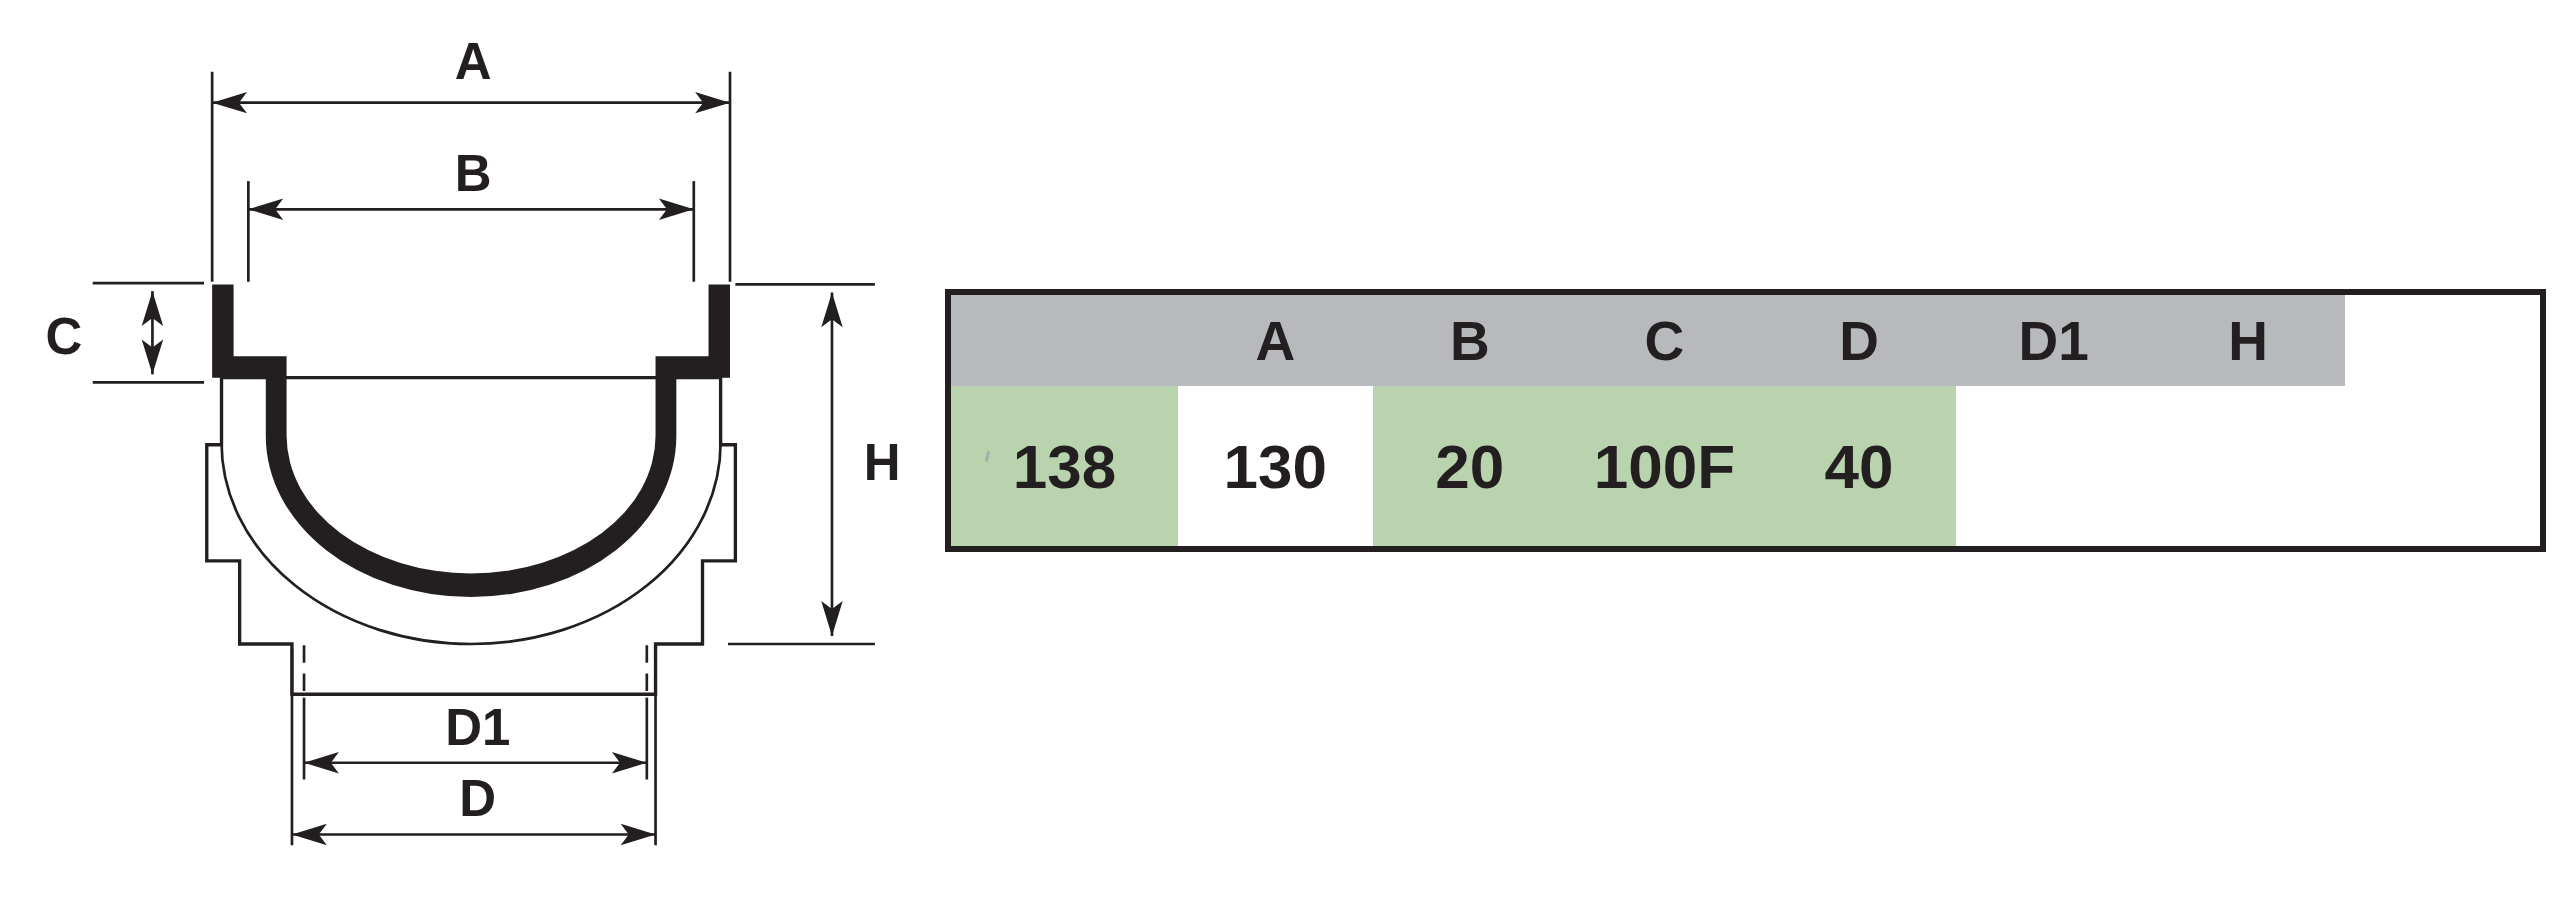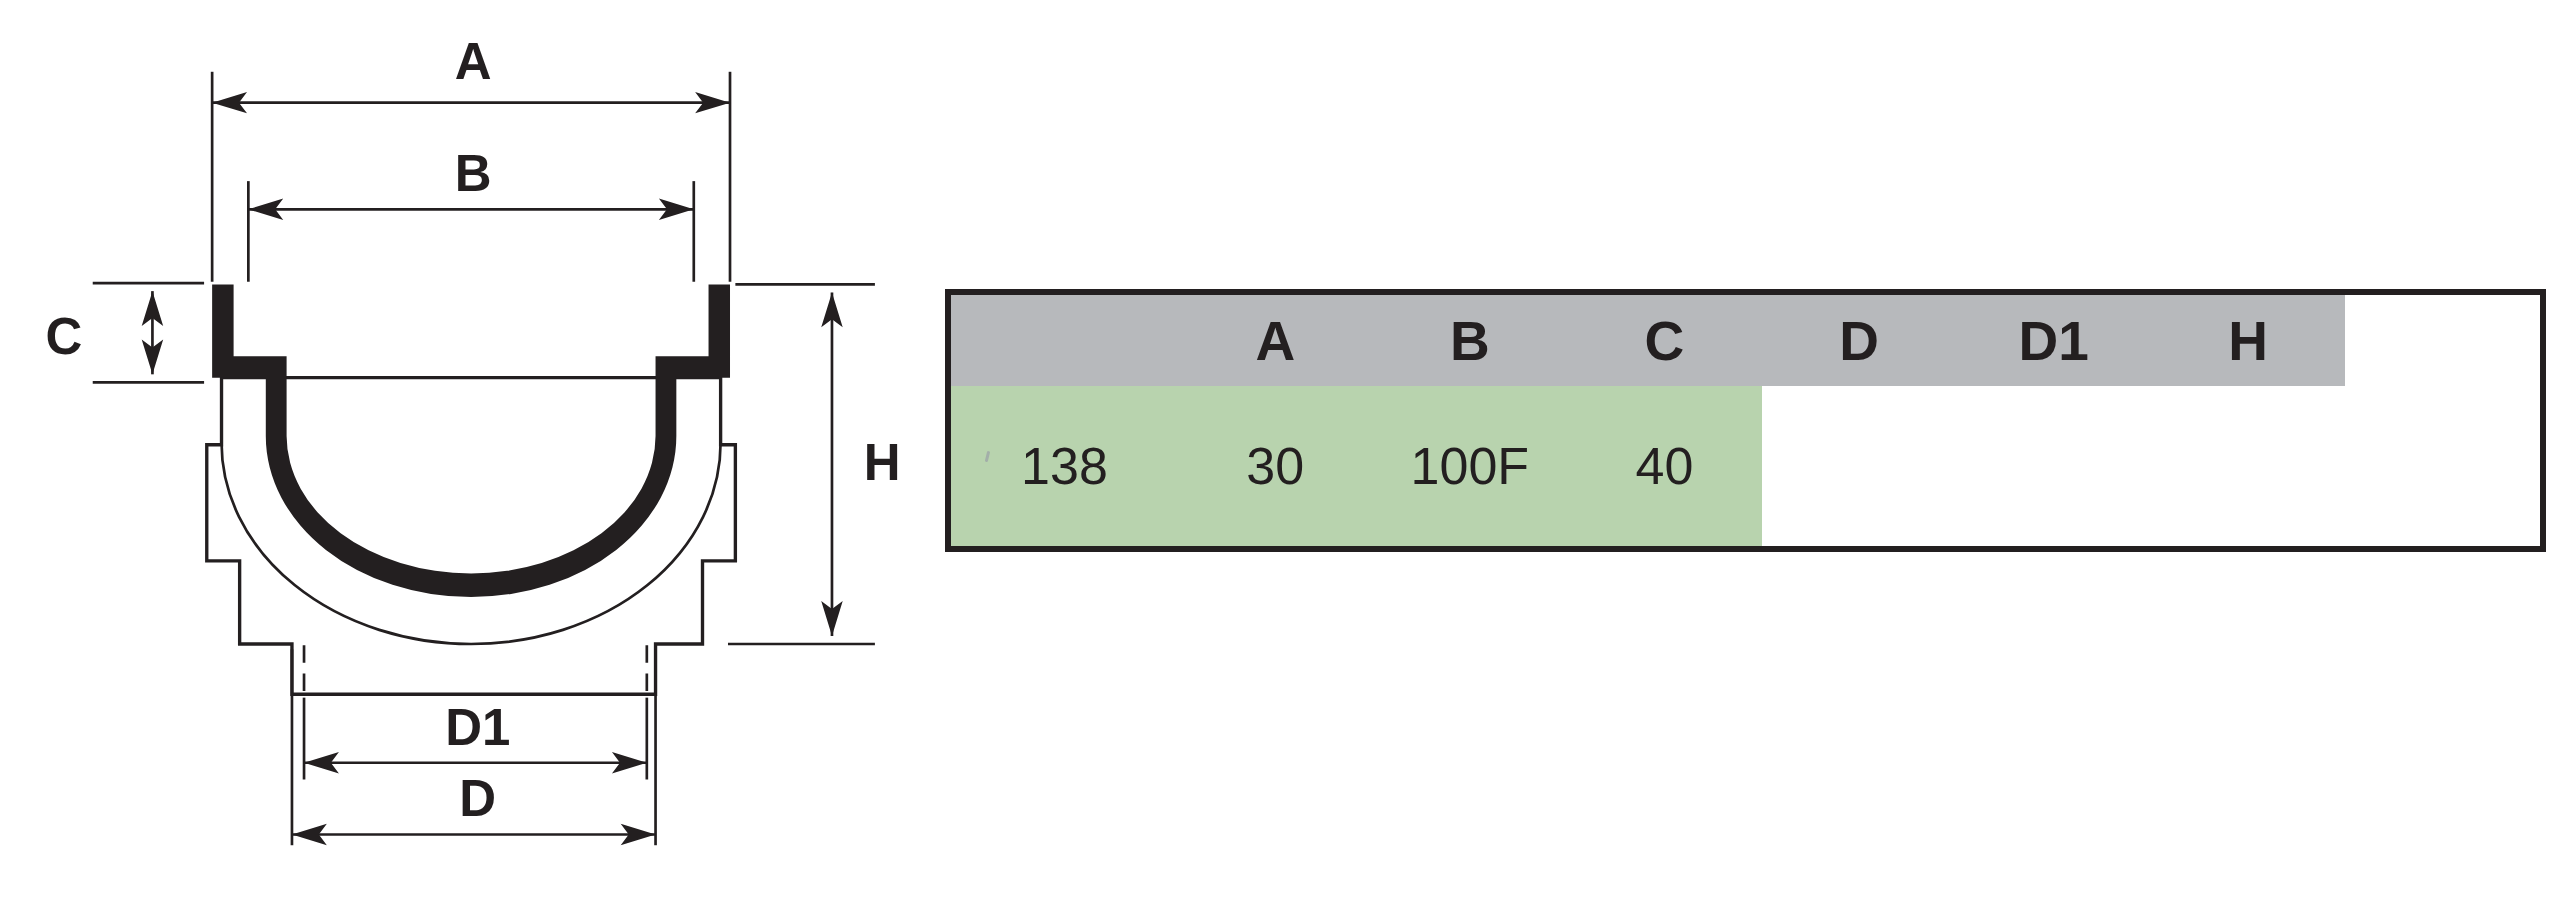--- a/index.html
+++ b/index.html
@@ -56,22 +56,22 @@
     color: #231f20;
     overflow: hidden;
   }
   .dim-table .head {
     background: #b7b9bc;
     font-size: 55px;
     font-weight: bold;
   }
   .dim-table .data {
     background: #ffffff;
-    font-size: 52px;
-    font-weight: normal;
+    font-size: 62px;
+    font-weight: bold;
   }
   .dim-table .data.green {
     background: #b8d3ae;
   }
   .stray-mark {
     position: absolute;
     left: 35px;
     top: 156px;
     width: 2.7px;
     height: 10.7px;
@@ -156,21 +156,22 @@
     <div class="cell head"></div>
     <div class="cell head">A</div>
     <div class="cell head">B</div>
     <div class="cell head">C</div>
     <div class="cell head">D</div>
     <div class="cell head">D1</div>
     <div class="cell head">H</div>
 
     <div class="cell data"></div>
     <div class="cell data green">138</div>
-    <div class="cell data green">30</div>
+    <div class="cell data">130</div>
+    <div class="cell data green">20</div>
     <div class="cell data green">100F</div>
     <div class="cell data green">40</div>
 
     <div class="stray-mark"></div>
   </div>
 
 </div>
 
 
 </body></html>

